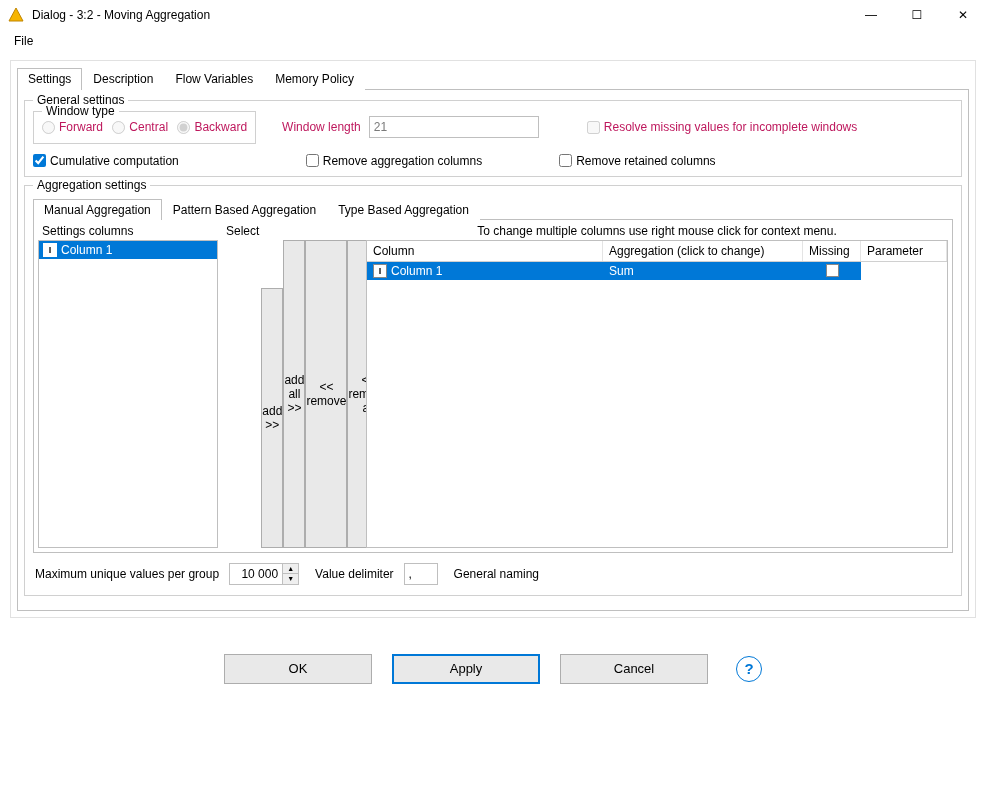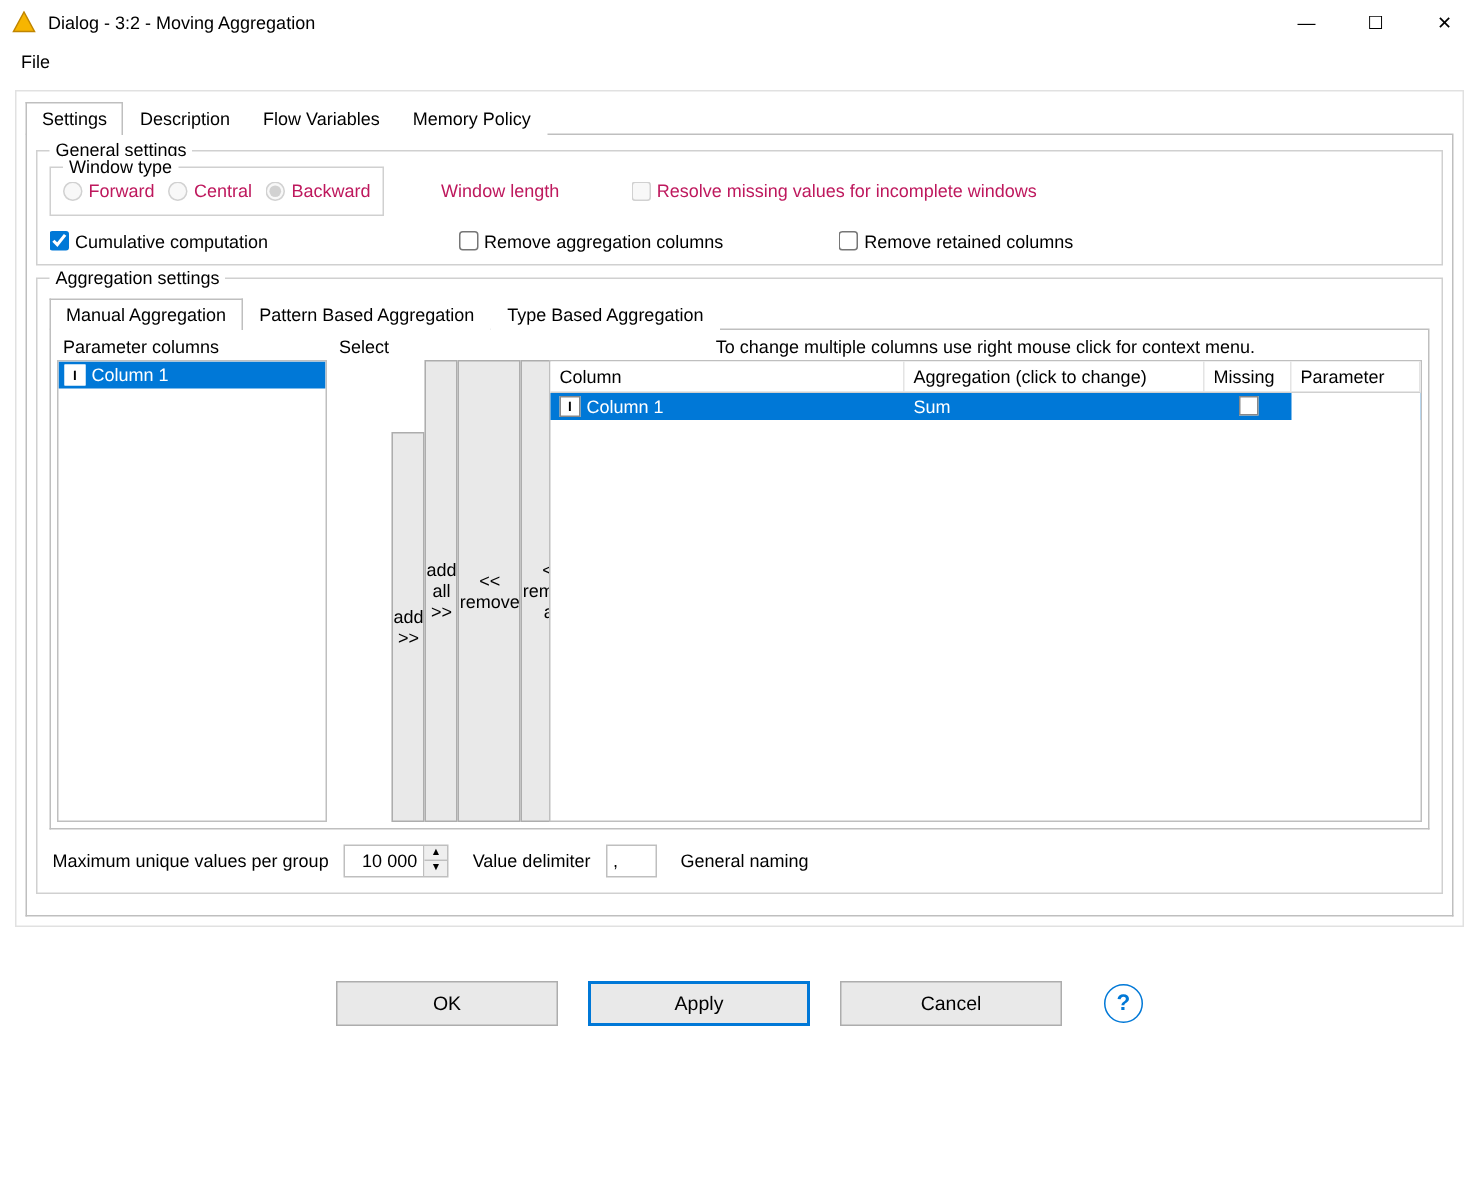--- a/index.html
+++ b/index.html
@@ -238,21 +238,22 @@
           <label class="radio" style="margin-left:6px;">
             <input type="radio" name="wt" disabled="" style="">
             <span class="disabled">Central</span>
           </label>
           <label class="radio" style="margin-left:6px;">
             <input type="radio" name="wt" disabled="" checked="" style="">
             <span class="disabled">Backward</span>
           </label>
         </div>
 
-        <span style="margin-left:30px;" class="disabled">Window length</span>
+        <span style="margin-left:18px;" class="disabled">Window length</span>
+        <input type="text" class="field disabled" style="width: 170px; color: rgb(122, 122, 122);" readonly="" value="21">
 
         <label class="check" style="margin-left:40px;">
           <input type="checkbox" disabled="" style="">
           <span class="disabled">Resolve missing values for incomplete windows</span>
         </label>
       </div>
 
       <div class="row">
         <label class="check">
           <input type="checkbox" checked="" style="">
@@ -277,21 +278,21 @@
       <div class="subtabs">
         <div class="tab active">Manual Aggregation</div>
         <div class="tab">Pattern Based Aggregation</div>
         <div class="tab">Type Based Aggregation</div>
       </div>
 
       <div class="agg-body">
         <div class="three-col">
 
           <div class="col-avail">
-            <div class="col-head">Parameter columns</div>
+            <div class="col-head">Settings columns</div>
             <div class="listbox">
               <div class="list-item selected">
                 <span class="type-badge"></span>
                 <span>Column 1</span>
               </div>
             </div>
           </div>
 
           <div class="col-select">
             <div class="col-head">Select</div>

